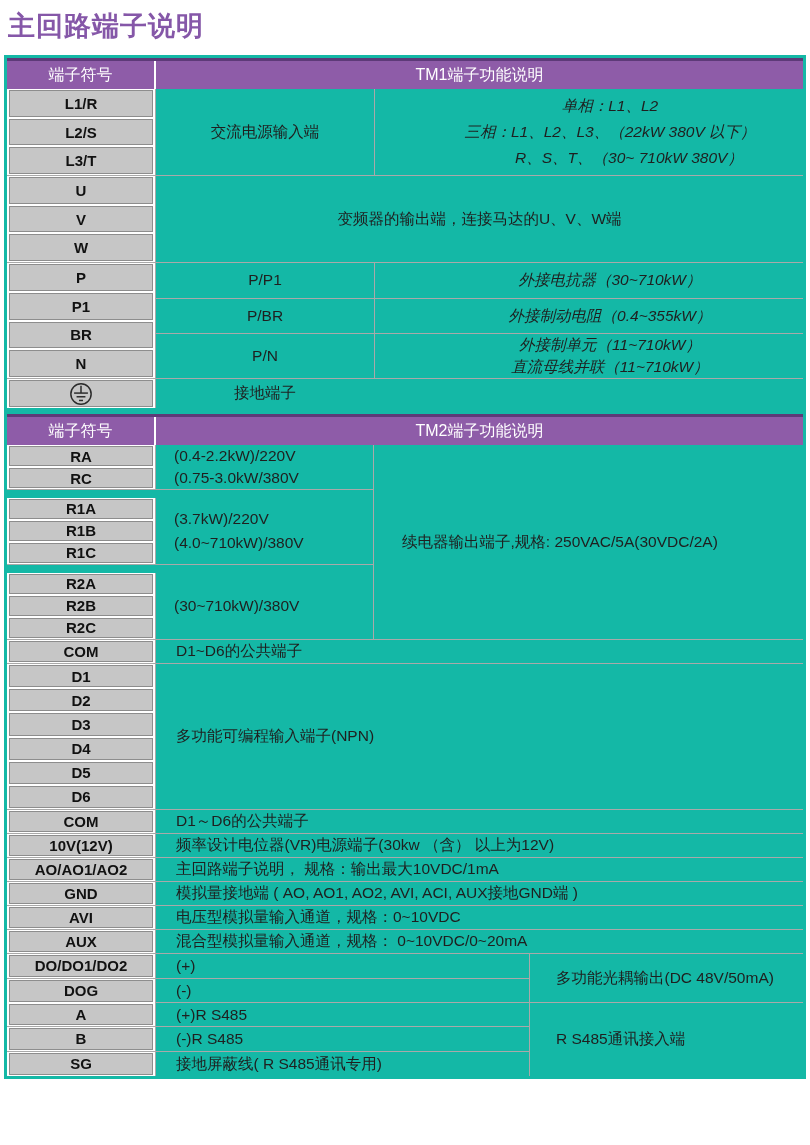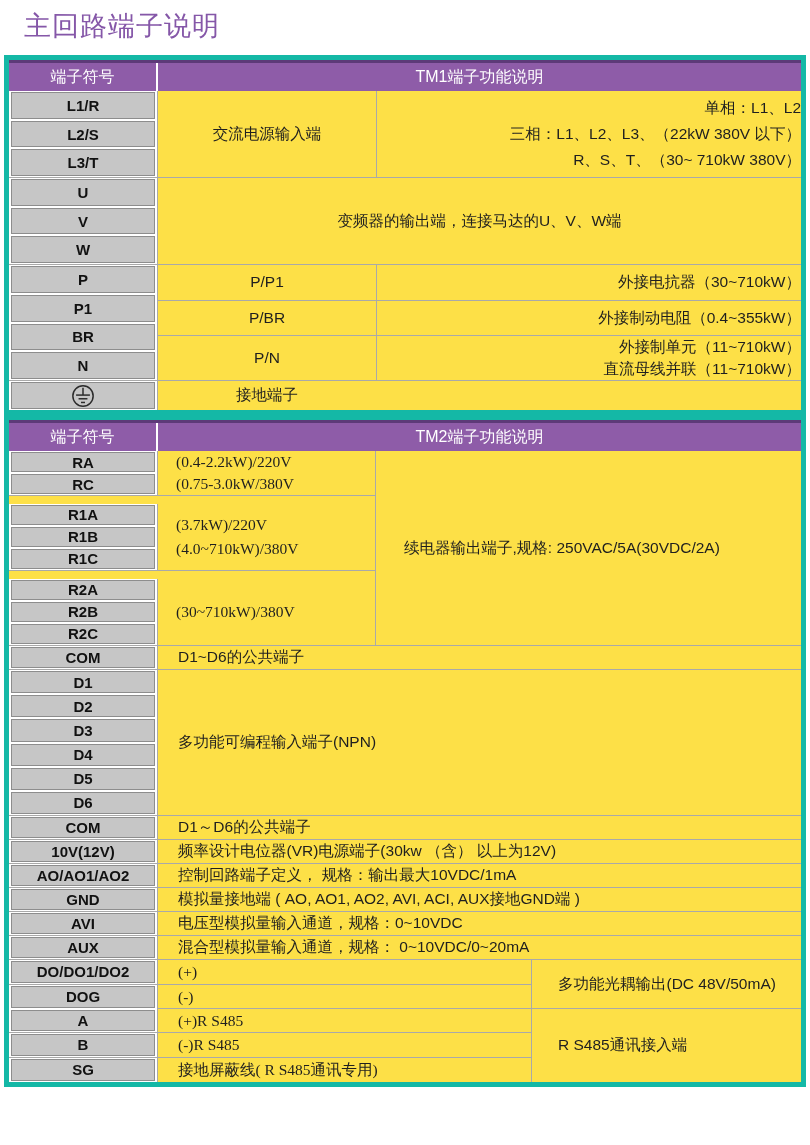--- a/index.html
+++ b/index.html
@@ -5,26 +5,26 @@
   html,body { margin:0; padding:0; background:#fff; }
   body {
     width:810px; height:1145px;
     font-family:"Liberation Sans","DejaVu Sans",sans-serif;
     color:#1f1f1f;
     -webkit-font-smoothing:antialiased;
   }
   .page { padding:6px 4px 0 4px; box-sizing:border-box; }
 
   .doc-title {
-    color:#8557a8; font-size:27px; font-weight:normal;
-    margin:2px 0 11px 20px; letter-spacing:1px;
+    color:#8557a8; font-size:27px; font-weight:bold;
+    margin:2px 0 11px 4px; letter-spacing:1px;
   }
   .doc-title.second { margin-top:16px; }
 
-  .tbl { border:5px solid #14b8a6; background:#fde047; }
+  .tbl { border:3px solid #14b8a6; background:#14b8a6; }
 
   .thead {
     display:flex; height:28px; background:#8e5ca8;
     border-top:3px solid #5d3a78; color:#fff; font-size:16px;
   }
   .th { display:flex; align-items:center; justify-content:center; box-sizing:border-box; }
   .th.c1 { width:149px; border-right:2px solid #ffffff; }
   .th.c2 { flex:1; }
 
   .grp { display:flex; border-bottom:1px solid #a9a9a9; box-sizing:border-box; }
@@ -34,42 +34,42 @@
   .sym {
     flex:1; margin:1px 2px; background:#c6c6c6; border:1px solid #8d8d8d;
     display:flex; align-items:center; justify-content:center;
     font-weight:bold; font-size:15px; color:#111; box-sizing:border-box;
   }
   .rarea { flex:1; display:flex; border-left:1px solid #a9a9a9; box-sizing:border-box; }
 
   .cell { box-sizing:border-box; display:flex; align-items:center; font-size:15.5px; }
   .mid218 { width:218px; justify-content:center; }
   .col3 { flex:1; border-left:1px solid #a9a9a9; }
-  .vpad { flex-direction:column; justify-content:center; align-items:flex-end; }
+  .vpad { flex-direction:column; justify-content:center; align-items:center;font-style:italic; }
   .pad42 { padding-left:42px; }
   .pad30 { padding-left:28px; }
   .pad26 { padding-left:26px; }
   .pad20 { padding-left:20px; }
   .pad18 { padding-left:18px; }
   .line { line-height:26px; white-space:nowrap; }
   .indent38 { margin-left:38px; }
   .merged { flex:1; }
   .centered { justify-content:center; }
 
   .subcol { flex:1; display:flex; flex-direction:column; }
   .subrow { flex:1; display:flex; border-bottom:1px solid #a9a9a9; box-sizing:border-box; }
   .subcol > .subrow:last-child { border-bottom:none; }
 
   .leftwrap { display:flex; flex-direction:column; box-sizing:border-box; }
   .leftwrap.w366 { width:366px;gap:8px; }
   .leftwrap.w522 { width:522px; }
   .lsub { display:flex; border-bottom:1px solid #a9a9a9; box-sizing:border-box; }
   .leftwrap > .lsub:last-child { border-bottom:none; }
   .lmid { flex:1; border-left:1px solid #a9a9a9; box-sizing:border-box;
-          display:flex; flex-direction:column; justify-content:center; font-size:15.5px;font-family:Liberation Serif, serif; }
+          display:flex; flex-direction:column; justify-content:center; font-size:15.5px; }
 
   .gnd-inner { width:218px; text-align:center; }
 </style>
 </head>
 <body>
 
 <div class="page">
 
   <div class="doc-title">主回路端子说明</div>
 
@@ -246,21 +246,21 @@
         </div>
         <div class="rarea">
           <div class="cell merged pad20">频率设计电位器(VR)电源端子(30kw （含） 以上为12V)</div>
         </div>
       </div>
       <div class="grp" style="height:24px">
         <div class="symcol">
           <div class="sym">AO/AO1/AO2</div>
         </div>
         <div class="rarea">
-          <div class="cell merged pad20">控制回路端子定义， 规格：输出最大10VDC/1mA</div>
+          <div class="cell merged pad20">主回路端子说明， 规格：输出最大10VDC/1mA</div>
         </div>
       </div>
       <div class="grp" style="height:24px">
         <div class="symcol">
           <div class="sym">GND</div>
         </div>
         <div class="rarea">
           <div class="cell merged pad20">模拟量接地端 ( AO, AO1, AO2, AVI, ACI, AUX接地GND端 )</div>
         </div>
       </div>

